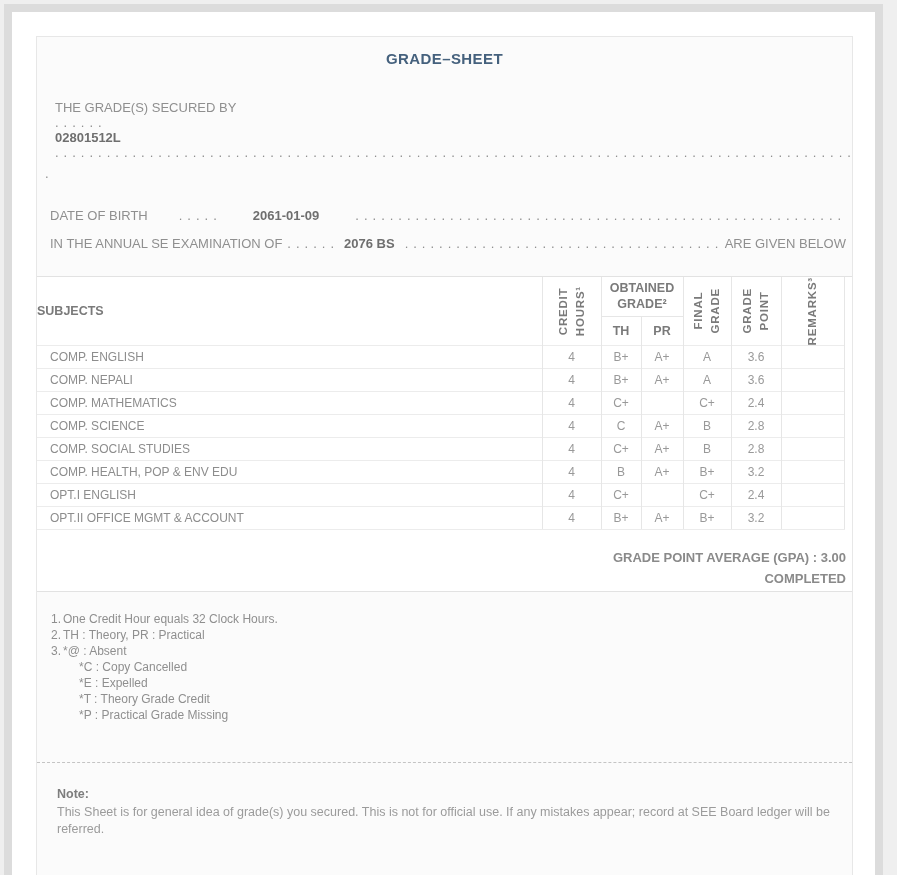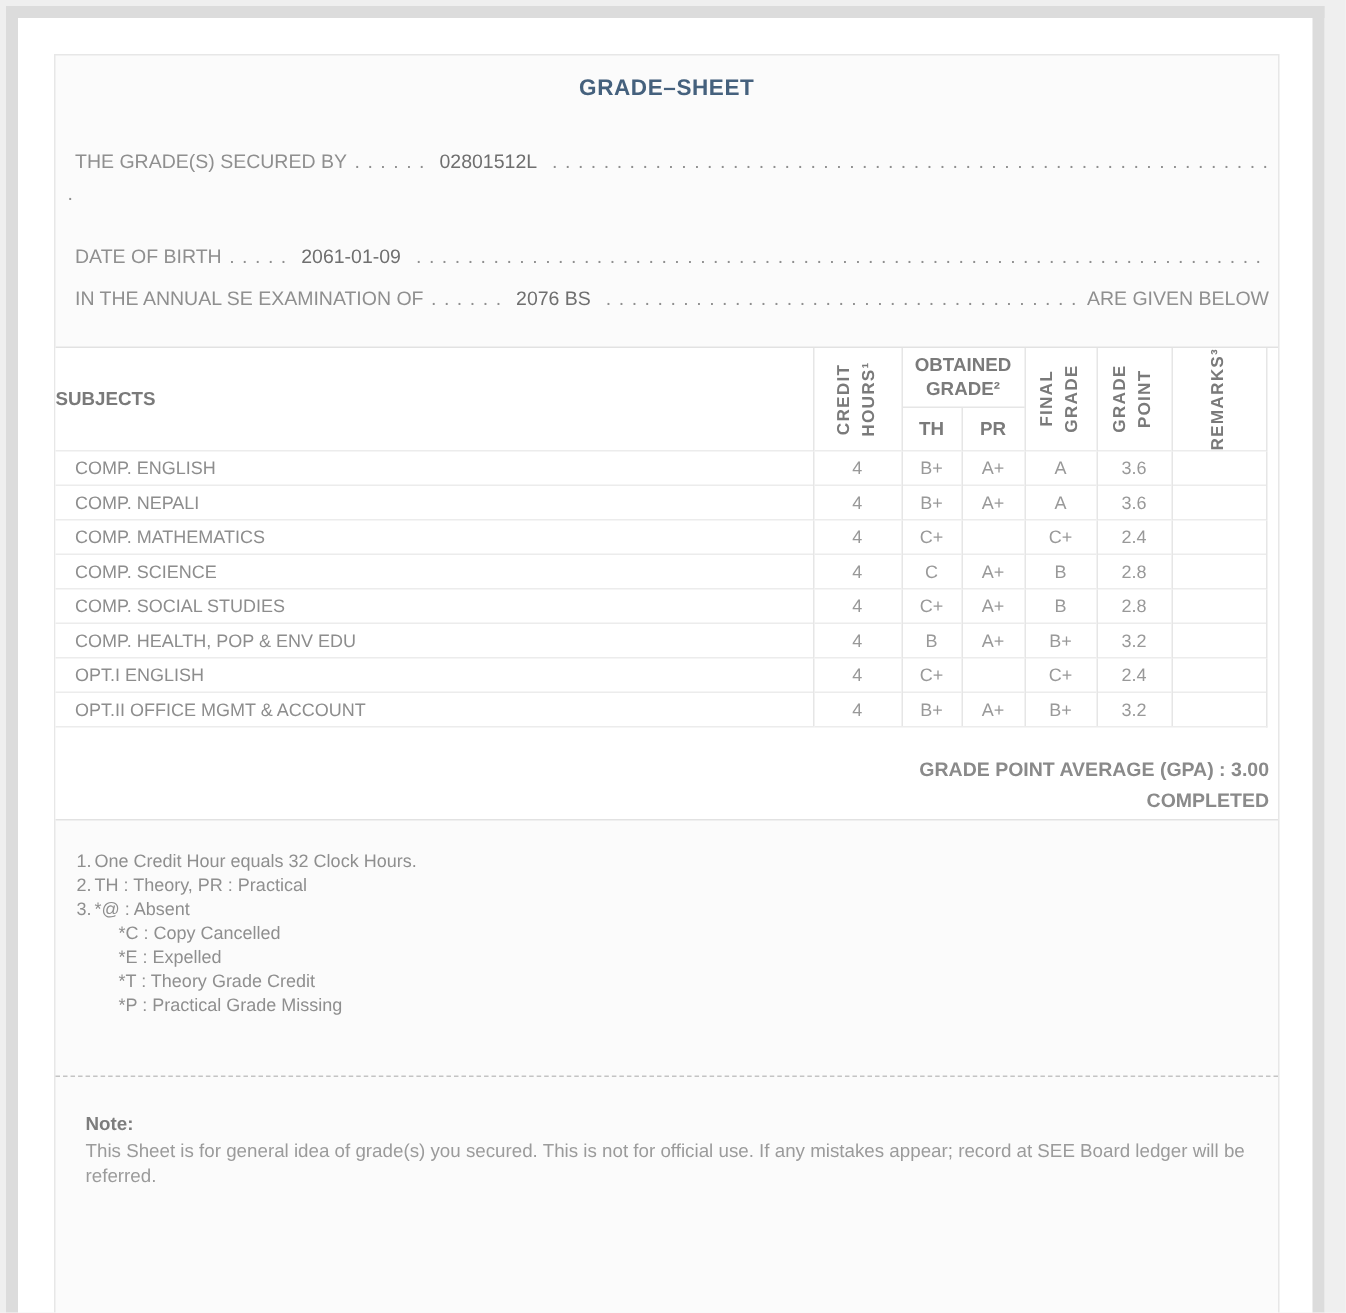--- a/index.html
+++ b/index.html
@@ -46,27 +46,27 @@
   }
   
   .doc-lines { color: #8f8f8f; font-size: 13px; }
   .doc-line {
     display: flex;
     align-items: baseline;
     padding: 0 6px 0 13px;
     white-space: nowrap;
     overflow: hidden;
   }
-  .doc-line .value { font-weight: normal; color: #6f6f6f; margin: 0 5px; }
+  .doc-line .value { font-weight: bold; color: #6f6f6f; margin: 0 5px; }
   .dots { letter-spacing: 5px; color: #8f8f8f; margin-left: 5px; }
   .dots.fill { flex: 1; overflow: hidden; white-space: nowrap; }
   .doc-line .suffix { margin-left: 4px; }
-  .line-secured { margin-top: 33px; }
+  .line-secured { margin-top: 33px; flex-direction: column; }
   .line-wrap-dot { margin-top: 6px; padding-left: 3px; }
-  .line-dob { margin-top: 27px; }
+  .line-dob { margin-top: 27px; gap: 26px; }
   .line-exam { margin-top: 13px; }
   
   .sheet-white {
     margin-top: 25px;
     background: #ffffff;
     border-top: 1px solid #e2e2e2;
     border-bottom: 1px solid #e2e2e2;
     padding-bottom: 5px;
   }
   table.grades {

